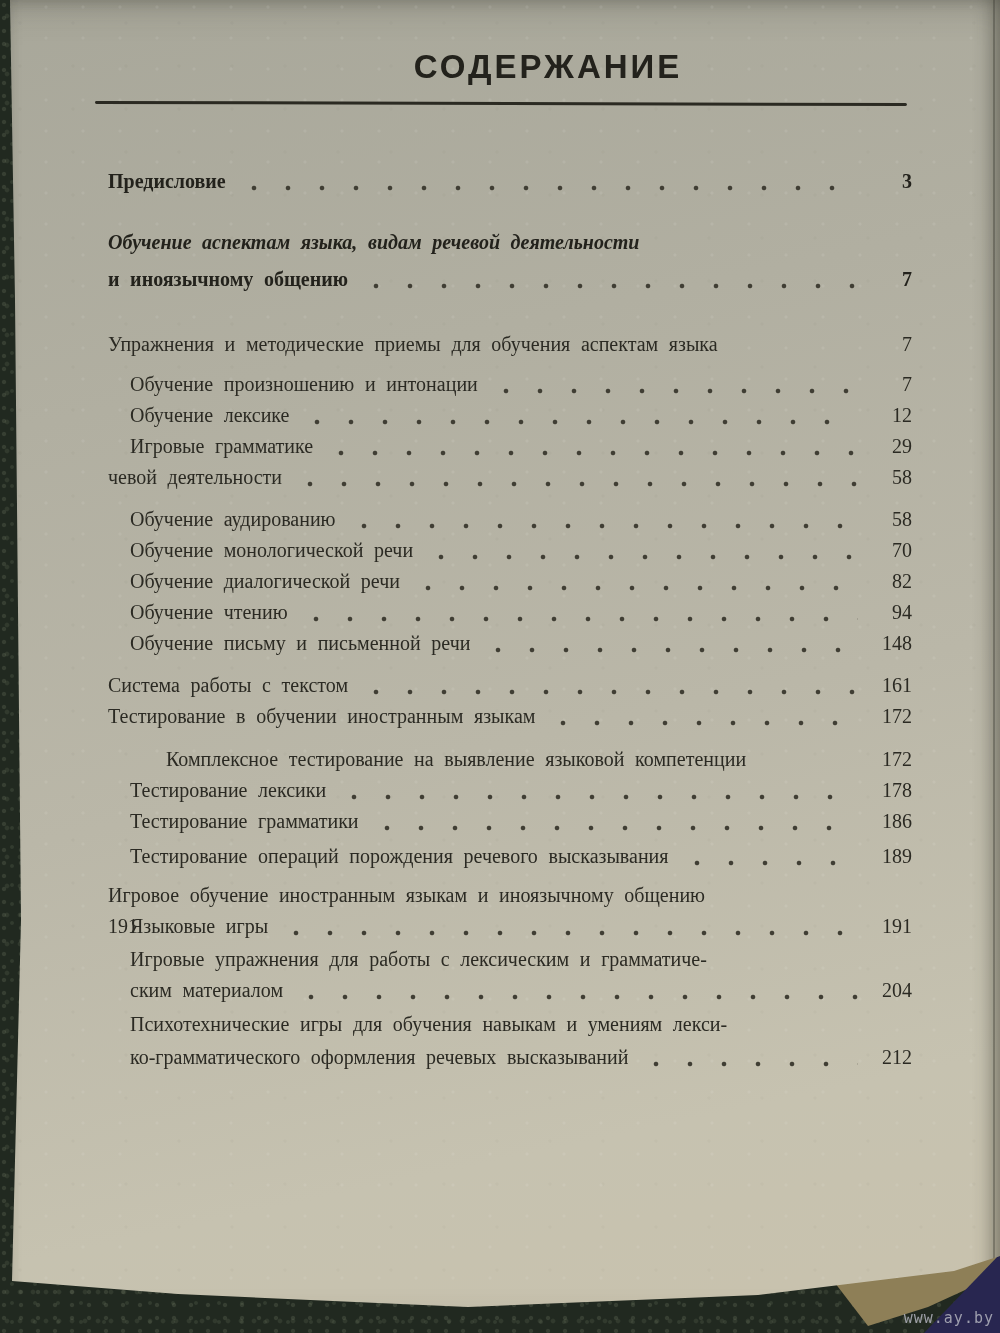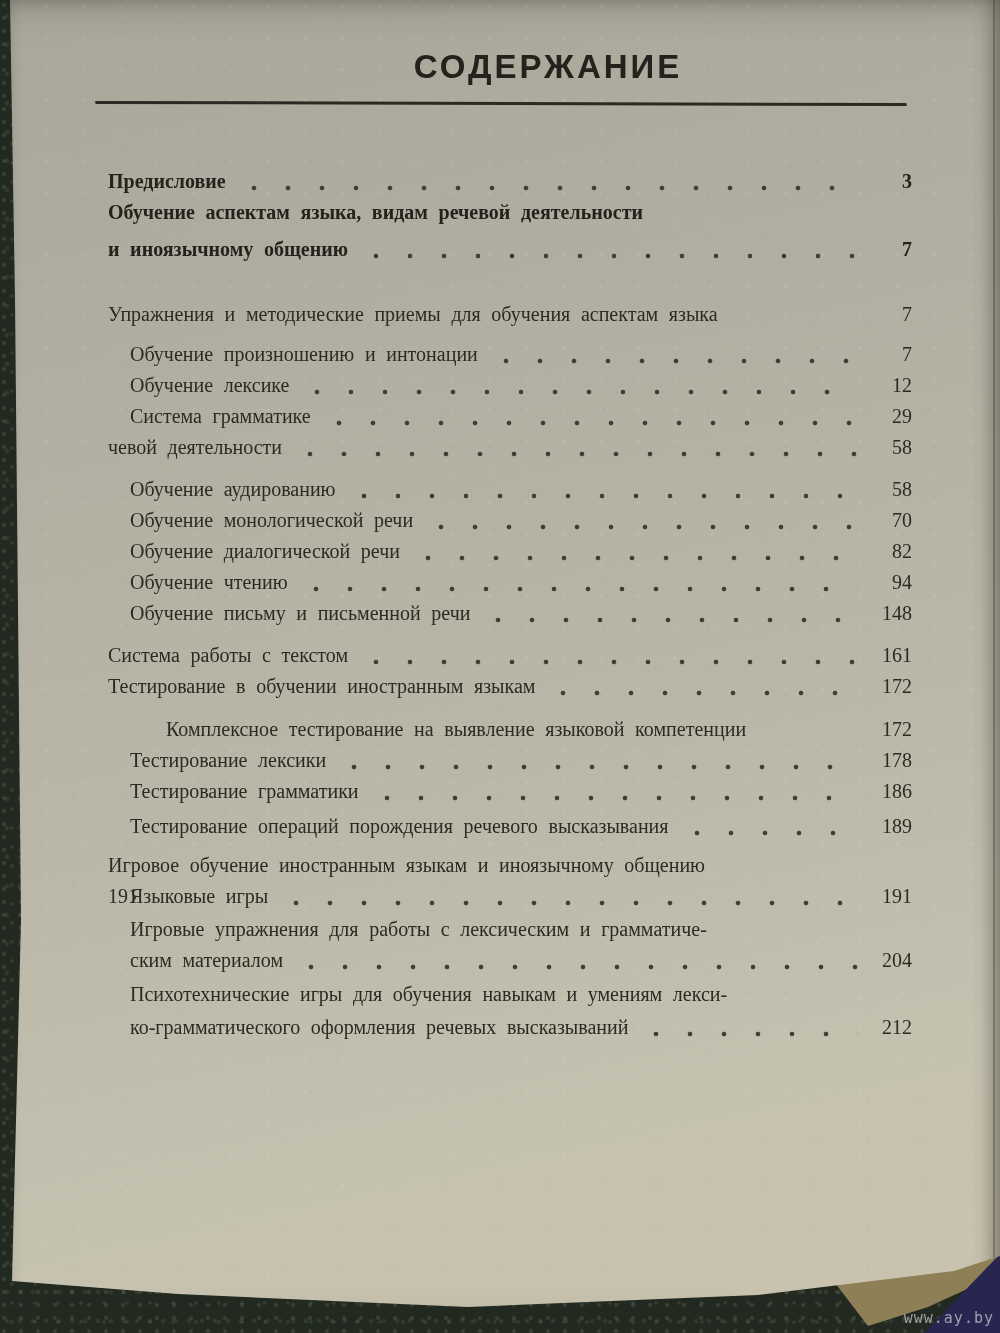--- a/index.html
+++ b/index.html
@@ -77,21 +77,21 @@
 
   <div class="page">
     <div class="title">СОДЕРЖАНИЕ</div>
     <div class="rule"></div>
     <div class="toc" id="toc">
         <div class="row bold">
           <span class="label">Предисловие</span>
           <span class="leader"></span>
           <span class="num">3</span>
         </div>
-        <div class="row bold nopage" style="">
+        <div class="row bold nopage" style="margin-top: 30px; font-style: italic;">
           <span class="label">Обучение аспектам языка, видам речевой деятельности</span>
         </div>
         <div class="row bold" style="margin-top: 6px;">
           <span class="label">и иноязычному общению</span>
           <span class="leader"></span>
           <span class="num">7</span>
         </div>
         <div class="row" style="margin-top: 34px;">
           <span class="label">Упражнения и методические приемы для обучения аспектам языка</span>
           <span class="leader blank"></span>
@@ -101,21 +101,21 @@
           <span class="label">Обучение произношению и интонации</span>
           <span class="leader"></span>
           <span class="num">7</span>
         </div>
         <div class="row sub">
           <span class="label">Обучение лексике</span>
           <span class="leader"></span>
           <span class="num">12</span>
         </div>
         <div class="row sub">
-          <span class="label">Система грамматике</span>
+          <span class="label">Игровые грамматике</span>
           <span class="leader"></span>
           <span class="num">29</span>
         </div>
         <div class="row">
           <span class="label">чевой деятельности</span>
           <span class="leader"></span>
           <span class="num">58</span>
         </div>
         <div class="row sub" style="margin-top: 11px;">
           <span class="label">Обучение аудированию</span>

